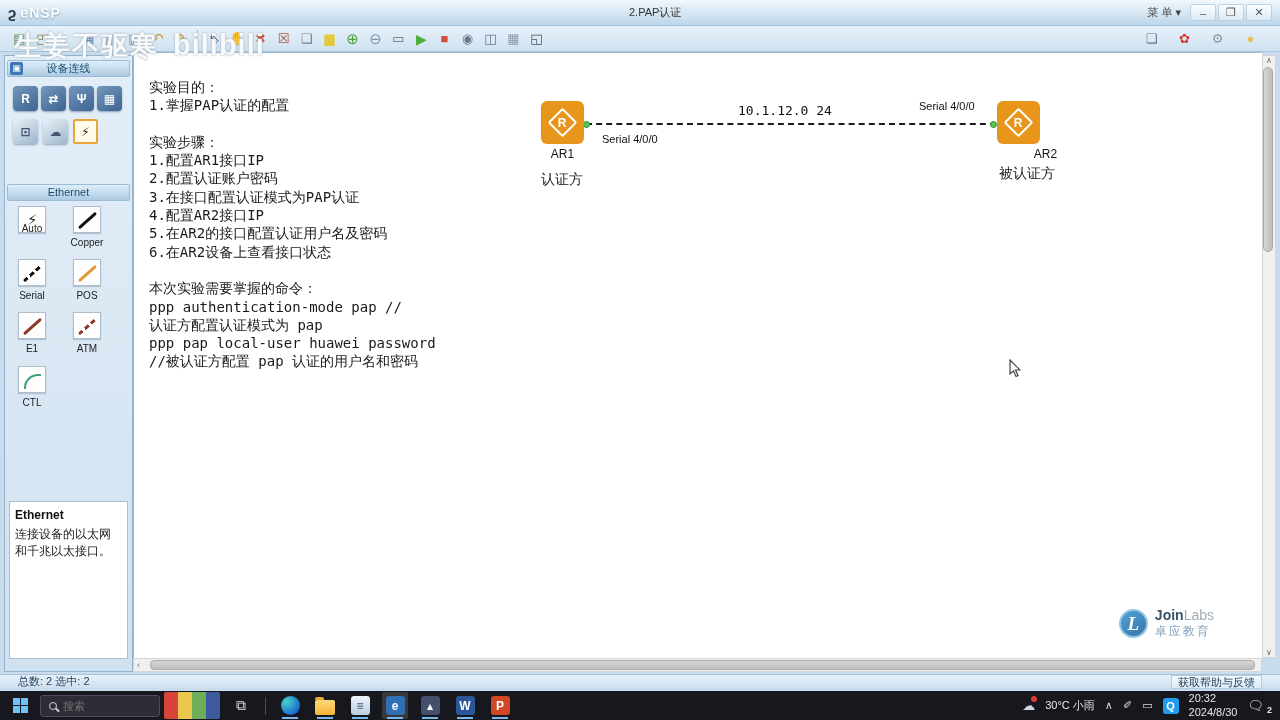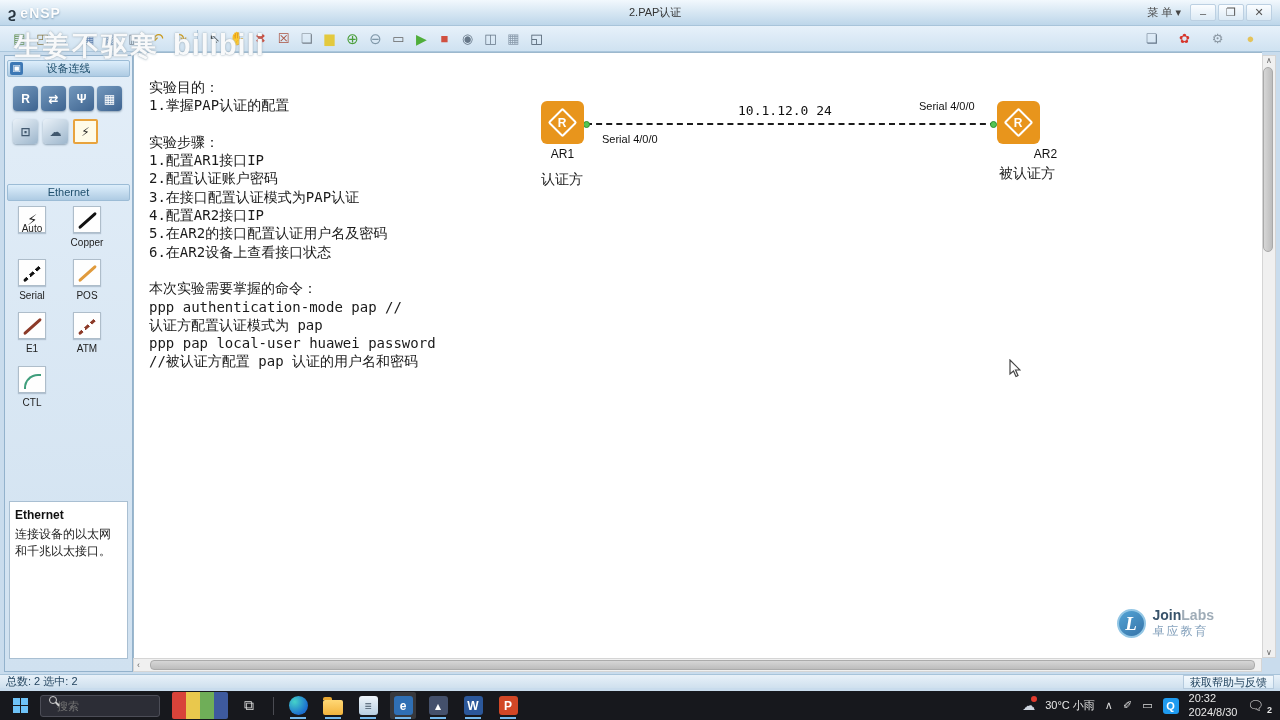--- a/index.html
+++ b/index.html
@@ -78,47 +78,47 @@
   .node-role { position:absolute; font-size:14px; color:#222; }
   .toplink { position:absolute; border-top:2px dashed #1c1c1c; }
   .gdot { position:absolute; width:7px; height:7px; border-radius:50%; background:#53c553; border:1px solid #2f8f2f; }
   .lnk-lbl { position:absolute; font-size:11px; color:#111; }
   .net-lbl { position:absolute; font-size:13px; color:#111; font-family:"DejaVu Sans Mono",monospace; }
   .joinlabs { position:absolute; right:48px; bottom:18px; display:flex; align-items:center; gap:7px; opacity:.95; }
   .jl-circle { width:29px; height:29px; border-radius:50%; background:linear-gradient(145deg,#4a9fd4,#2c6da4);
     color:#fff; font-family:"Liberation Serif",serif; font-style:italic; font-weight:bold; font-size:19px;
     display:flex; align-items:center; justify-content:center; border:2px solid #8ec4e4; }
   .jl-name { font-size:14px; line-height:1.1; }
-  .jl-bold { font-weight:bold; color:#2e4a63; } .jl-light { color:#9aa8b4;font-weight:bold; }
+  .jl-bold { font-weight:bold; color:#2e4a63; } .jl-light { color:#9aa8b4; }
   .jl-sub { font-size:12px; color:#7f9db9; letter-spacing:2px; }
   .cursor-svg { position:absolute; left:874px; top:306px; }
 
   
   .vscroll { position:absolute; left:1262px; top:55px; width:14px; height:603px; background:#f0f0f0; border:1px solid #d5d5d5; }
   .vthumb { position:absolute; left:1px; top:12px; width:10px; height:185px; background:linear-gradient(90deg,#d6d6d6,#bdbdbd); border:1px solid #a9a9a9; border-radius:5px; }
   .varrow { position:absolute; left:0; width:12px; text-align:center; font-size:8px; color:#666; }
   .hscroll { position:absolute; left:133px; top:658px; width:1129px; height:14px; background:#f0f0f0; border:1px solid #d5d5d5; }
   .hthumb { position:absolute; left:16px; top:1px; height:10px; width:1105px; background:linear-gradient(#d6d6d6,#bdbdbd); border:1px solid #ababab; border-radius:4px; }
   .harrow { position:absolute; top:1px; font-size:9px; color:#666; }
 
   
   .statusbar { position:absolute; left:0; top:674px; width:1280px; height:14px;
     background:linear-gradient(#e8f1f9,#cfe0ee); border-top:1px solid #a8c4da;
     display:flex; align-items:center; justify-content:space-between; font-size:11px; color:#23445f;
-    padding:0 6px; }
+    padding:0 18px; }
   .help-link { border:1px solid #b5cadd; background:linear-gradient(#f4f9fd,#dcebf6); padding:0 6px; height:14px; line-height:13px; }
 
   
   .taskbar { position:absolute; left:0; top:691px; width:1280px; height:29px; background:#17181d;
     display:flex; align-items:center; color:#e8e8e8; }
   .tk-start { width:40px; height:29px; display:flex; align-items:center; justify-content:center; }
   .win-glyph { display:grid; grid-template-columns:7px 7px; grid-template-rows:7px 7px; gap:1px; }
   .win-glyph i { background:#6ec2f7; }
   .tk-search { width:120px; height:22px; background:#2c2d36; border:1px solid #4c4d57; border-radius:3px;
-    display:flex; gap:0; padding:0 8px; margin-right:12px; }
+    display:flex; align-items:center; gap:6px; padding:0 8px; margin-right:4px; }
   .tk-search input { background:transparent; border:none; outline:none; color:#cfcfcf; font-size:11px; width:70px;
     font-family:"Liberation Sans",sans-serif; }
   .mag { width:8px; height:8px; border:1.5px solid #cfcfcf; border-radius:50%; position:relative; flex:0 0 auto; }
   .mag::after { content:""; position:absolute; width:5px; height:1.5px; background:#cfcfcf; transform:rotate(45deg); right:-4px; bottom:-2px; }
   .tk-widget { width:56px; height:27px; border-radius:2px; margin-right:8px; overflow:hidden; display:flex; }
   .tk-widget i { flex:1; }
   .tk-icons { display:flex; align-items:center; gap:9px; }
   .tk-app { width:26px; height:27px; display:flex; align-items:center; justify-content:center; position:relative; }
   .tk-app.active { background:rgba(255,255,255,.14); border-radius:2px; }
   .runline { position:absolute; bottom:0; left:5px; width:16px; height:2px; background:#76b9ed; }

